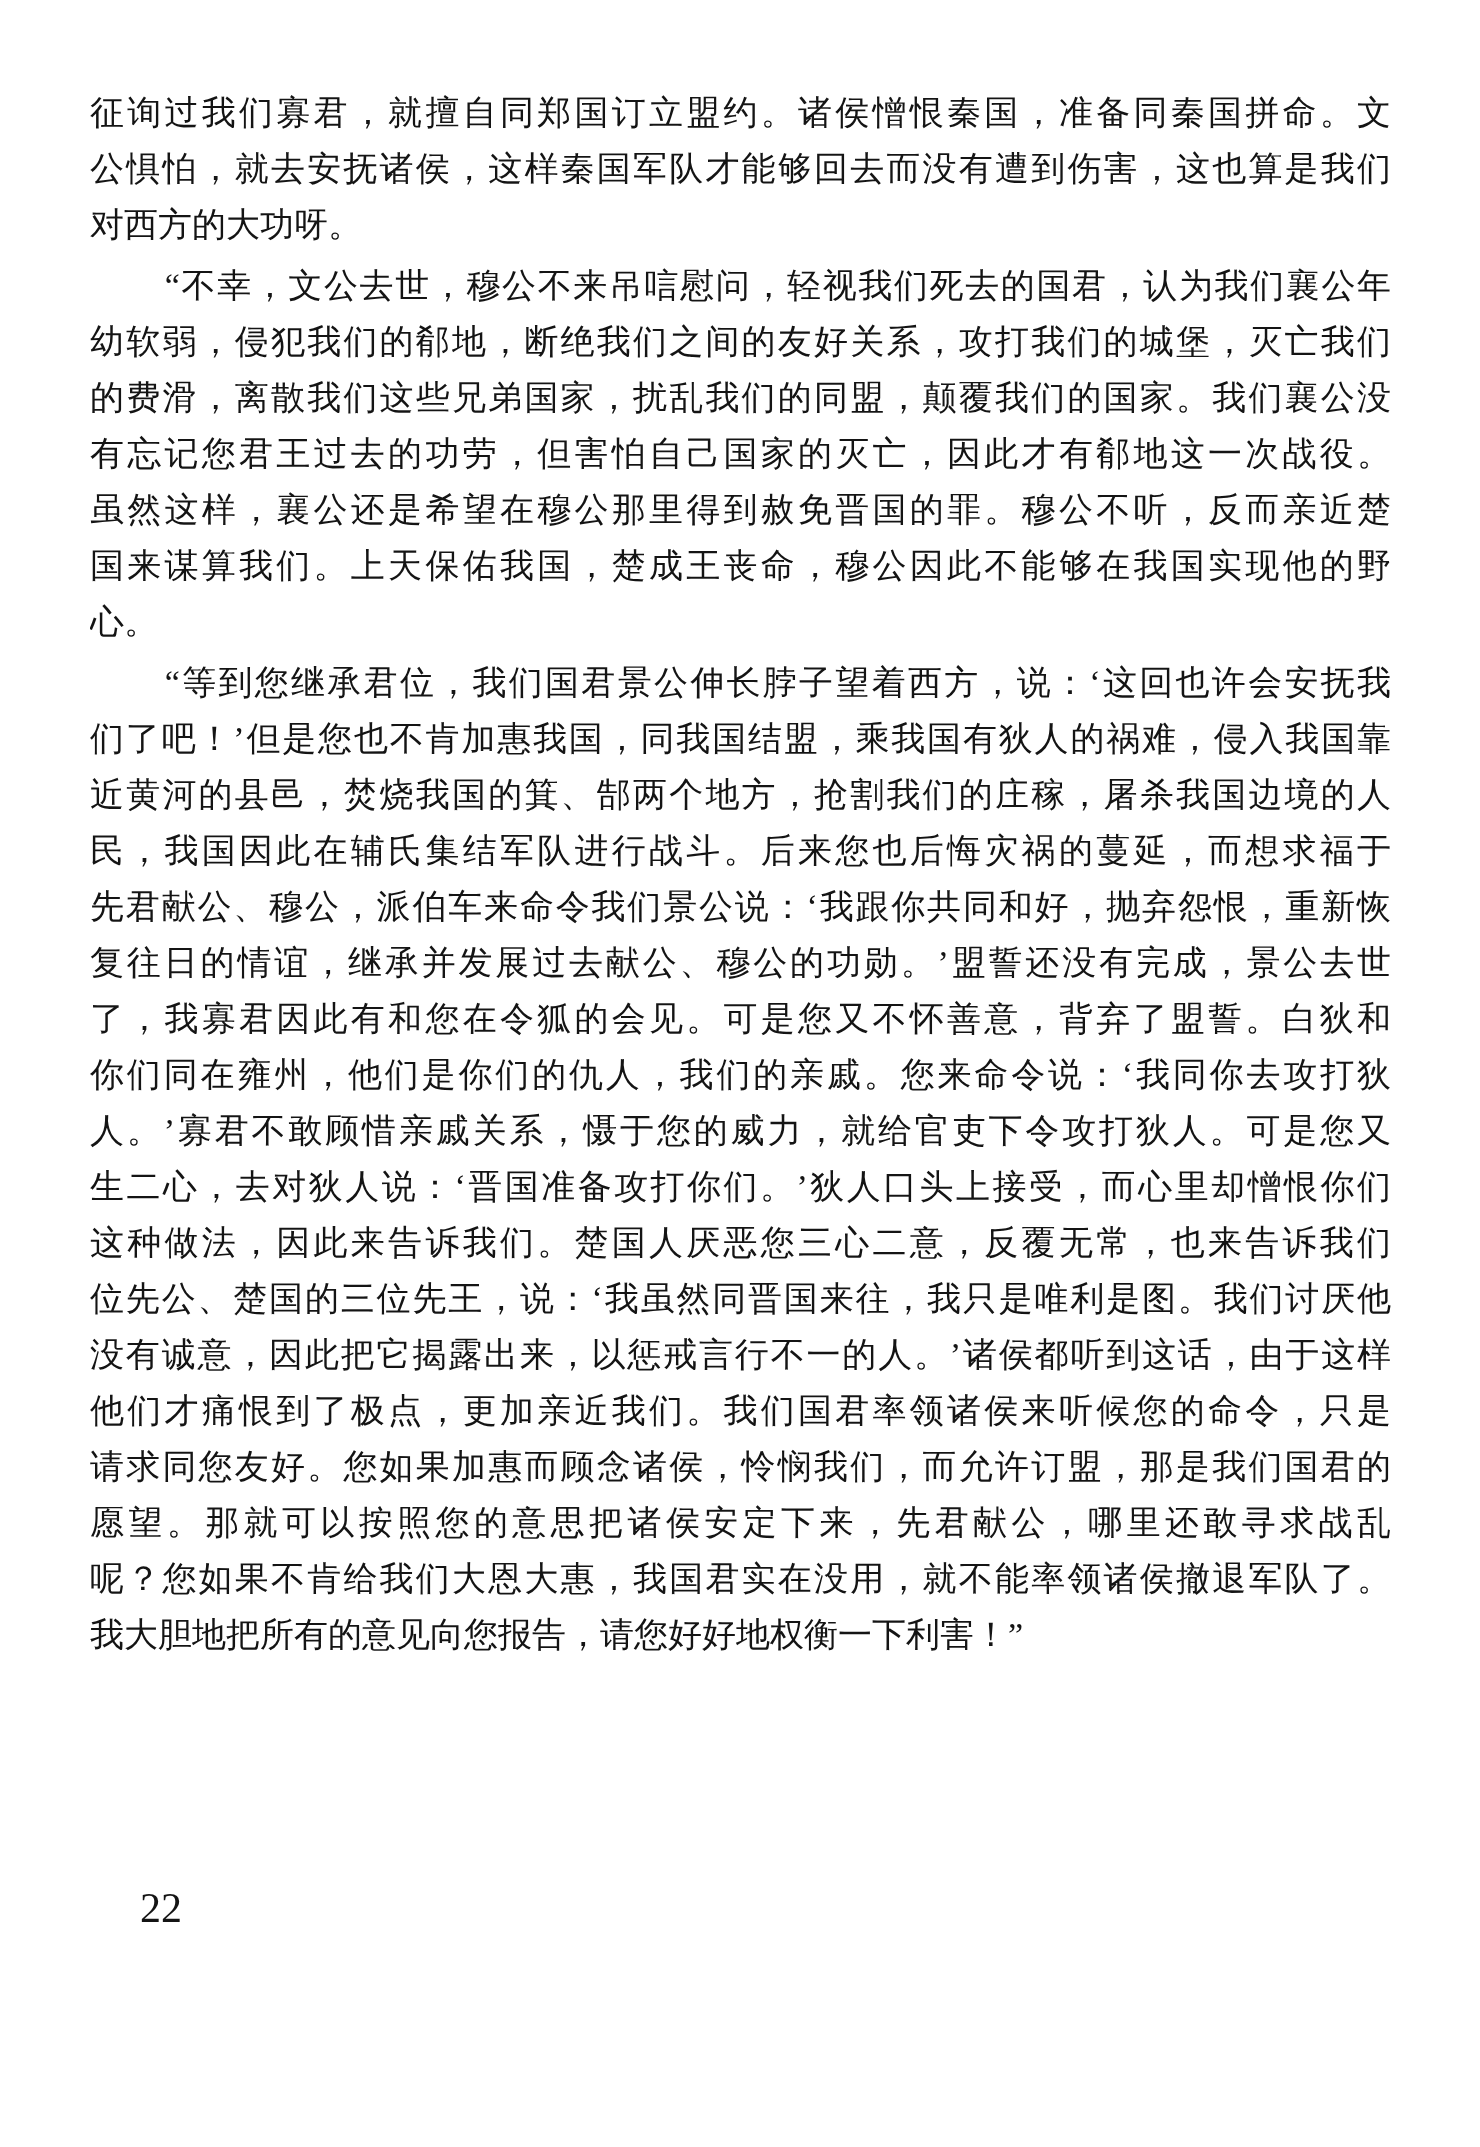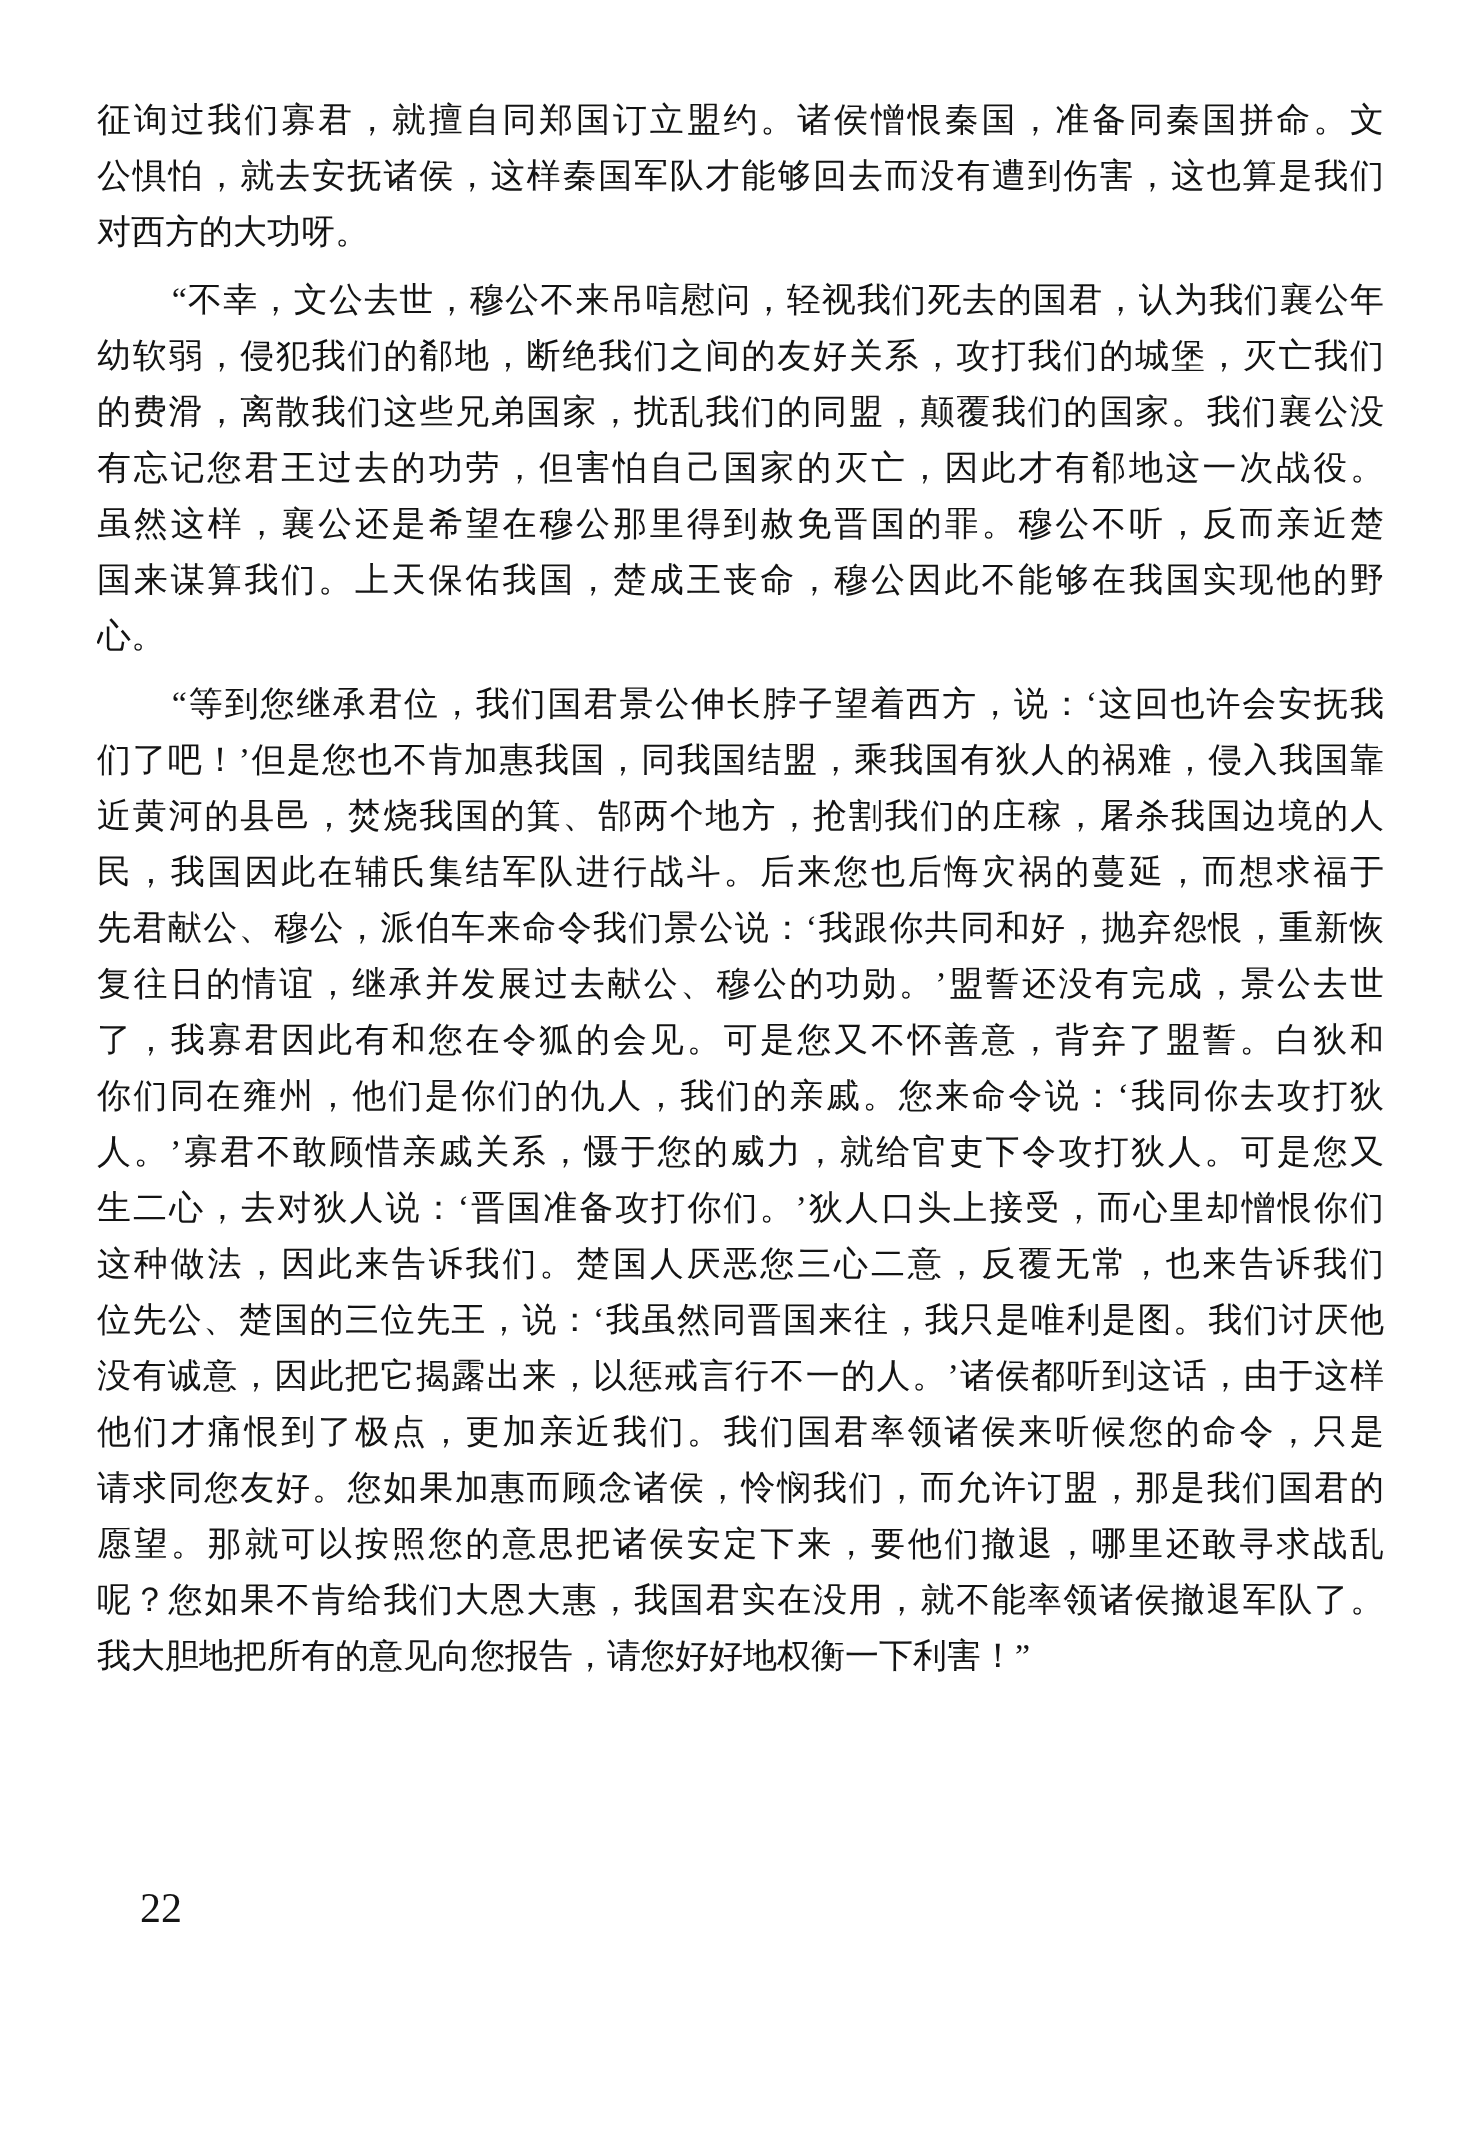--- a/index.html
+++ b/index.html
@@ -9,21 +9,21 @@
     height: 2147px;
     background: #ffffff;
     overflow: hidden;
   }
   .text-block {
     position: absolute;
     left: 85px;
     top: 80px;
     width: 1311px;
   }
-  .paragraph { margin: 12px; padding: 0; }
+  .paragraph { margin: 5px; padding: 0; }
   .line {
     font-family: "Liberation Serif", "DejaVu Serif", serif;
     font-size: 34px;
     line-height: 56px;
     height: 56px;
     overflow: hidden;
     color: #141414;
     text-align: justify;
     text-align-last: justify;
     text-justify: inter-character;
@@ -68,19 +68,19 @@
         <div class="line">复往日的情谊，继承并发展过去献公、穆公的功勋。’盟誓还没有完成，景公去世</div>
         <div class="line">了，我寡君因此有和您在令狐的会见。可是您又不怀善意，背弃了盟誓。白狄和</div>
         <div class="line">你们同在雍州，他们是你们的仇人，我们的亲戚。您来命令说：‘我同你去攻打狄</div>
         <div class="line">人。’寡君不敢顾惜亲戚关系，慑于您的威力，就给官吏下令攻打狄人。可是您又</div>
         <div class="line">生二心，去对狄人说：‘晋国准备攻打你们。’狄人口头上接受，而心里却憎恨你们</div>
         <div class="line">这种做法，因此来告诉我们。楚国人厌恶您三心二意，反覆无常，也来告诉我们</div>
         <div class="line">位先公、楚国的三位先王，说：‘我虽然同晋国来往，我只是唯利是图。我们讨厌他</div>
         <div class="line">没有诚意，因此把它揭露出来，以惩戒言行不一的人。’诸侯都听到这话，由于这样</div>
         <div class="line">他们才痛恨到了极点，更加亲近我们。我们国君率领诸侯来听候您的命令，只是</div>
         <div class="line">请求同您友好。您如果加惠而顾念诸侯，怜悯我们，而允许订盟，那是我们国君的</div>
-        <div class="line">愿望。那就可以按照您的意思把诸侯安定下来，要他们撤退，哪里还敢寻求战乱</div>
+        <div class="line">愿望。那就可以按照您的意思把诸侯安定下来，先君献公，哪里还敢寻求战乱</div>
         <div class="line">呢？您如果不肯给我们大恩大惠，我国君实在没用，就不能率领诸侯撤退军队了。</div>
         <div class="line para-end">我大胆地把所有的意见向您报告，请您好好地权衡一下利害！”</div>
       </div>
     </div>
   <div class="page-number">22</div>
 </div>
 
 </body></html>

